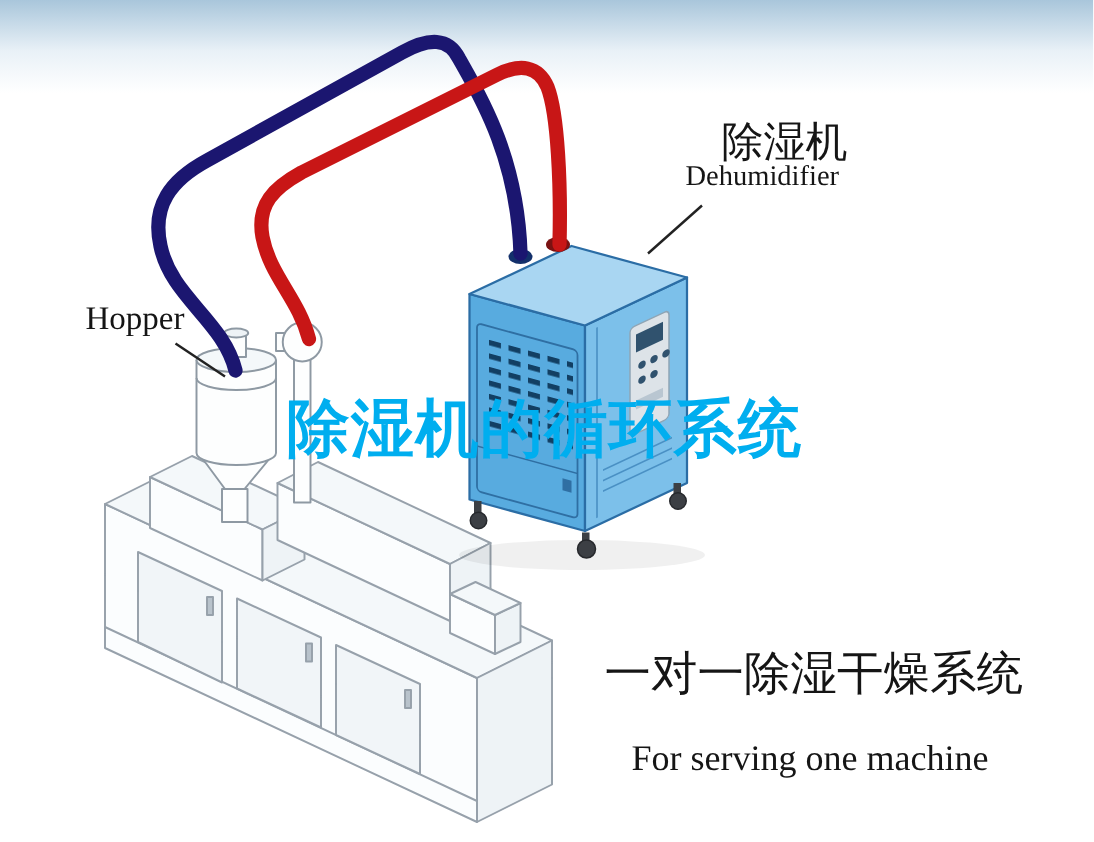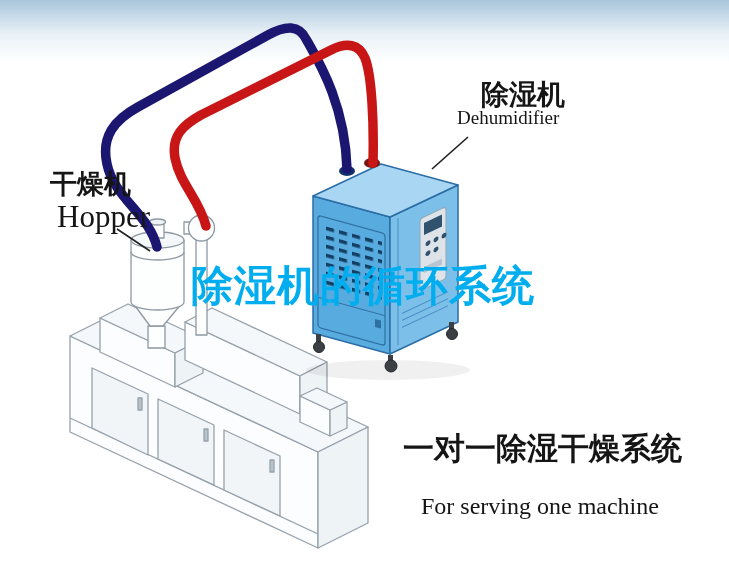--- a/index.html
+++ b/index.html
@@ -11,24 +11,24 @@
     position:absolute;top:0;left:0;width:729px;height:62px;
     background:linear-gradient(#a9c6db, #e9f1f7 55%, #ffffff);
   }
   svg{position:absolute;top:0;left:0;}
   .txt{position:absolute;white-space:nowrap;}
   .title{
     left:191px;top:258px;font-size:42px;font-weight:bold;letter-spacing:1px;
     color:#00aeef;
     text-align:right;
   }
-  .cn{font-weight:bold;color:#151515;}
+  .cn{font-weight:normal;color:#151515;}
   .en{font-family:"Liberation Serif",serif;color:#151515;}
   .hopper-cn{left:50px;top:166px;font-size:27px;}
-  .hopper-en{left:57px;top:199px;font-size:31px;}
+  .hopper-en{left:57px;top:199px;font-size:22px;}
   .dehum-cn{left:481px;top:76px;font-size:28px;}
   .dehum-en{left:457px;top:107px;font-size:19px;}
   .caption-cn{left:403px;top:428px;font-size:31px;}
   .caption-en{left:421px;top:493px;font-size:24px;}
 </style>
 </head>
 <body>
 
 <div class="stage">
 
@@ -130,21 +130,20 @@
 
     <path d="M157,247 C149,214 114,198 107,164 C101,137 114,120 138,107 L268,35 C286,25 299,25 306,39 C319,62 345,104 347,169" fill="none" stroke-width="9.5" stroke-linecap="round" stroke-linejoin="round" stroke="#1b1670"></path>
     <path d="M206,226 C199,199 180,184 175,158 C171,136 183,125 201,115 L331,50 C347,42 359,44 365,58 C372,76 374,124 373,163" fill="none" stroke-width="9.5" stroke-linecap="round" stroke-linejoin="round" stroke="#c81616"></path>
 
     <line x1="117" y1="229" x2="150" y2="251" stroke="#222222" stroke-width="1.6"></line>
     <line x1="468" y1="137" x2="432" y2="169" stroke="#222222" stroke-width="1.6"></line>
   </svg>
 
   <div class="txt title">除湿机的循环系统</div>
 
-  <div class="txt cn hopper-cn">干燥机</div>
   <div class="txt en hopper-en">Hopper</div>
 
   <div class="txt cn dehum-cn">除湿机</div>
   <div class="txt en dehum-en">Dehumidifier</div>
 
   <div class="txt cn caption-cn">一对一除湿干燥系统</div>
   <div class="txt en caption-en">For serving one machine</div>
 </div>
 
 </body></html>

